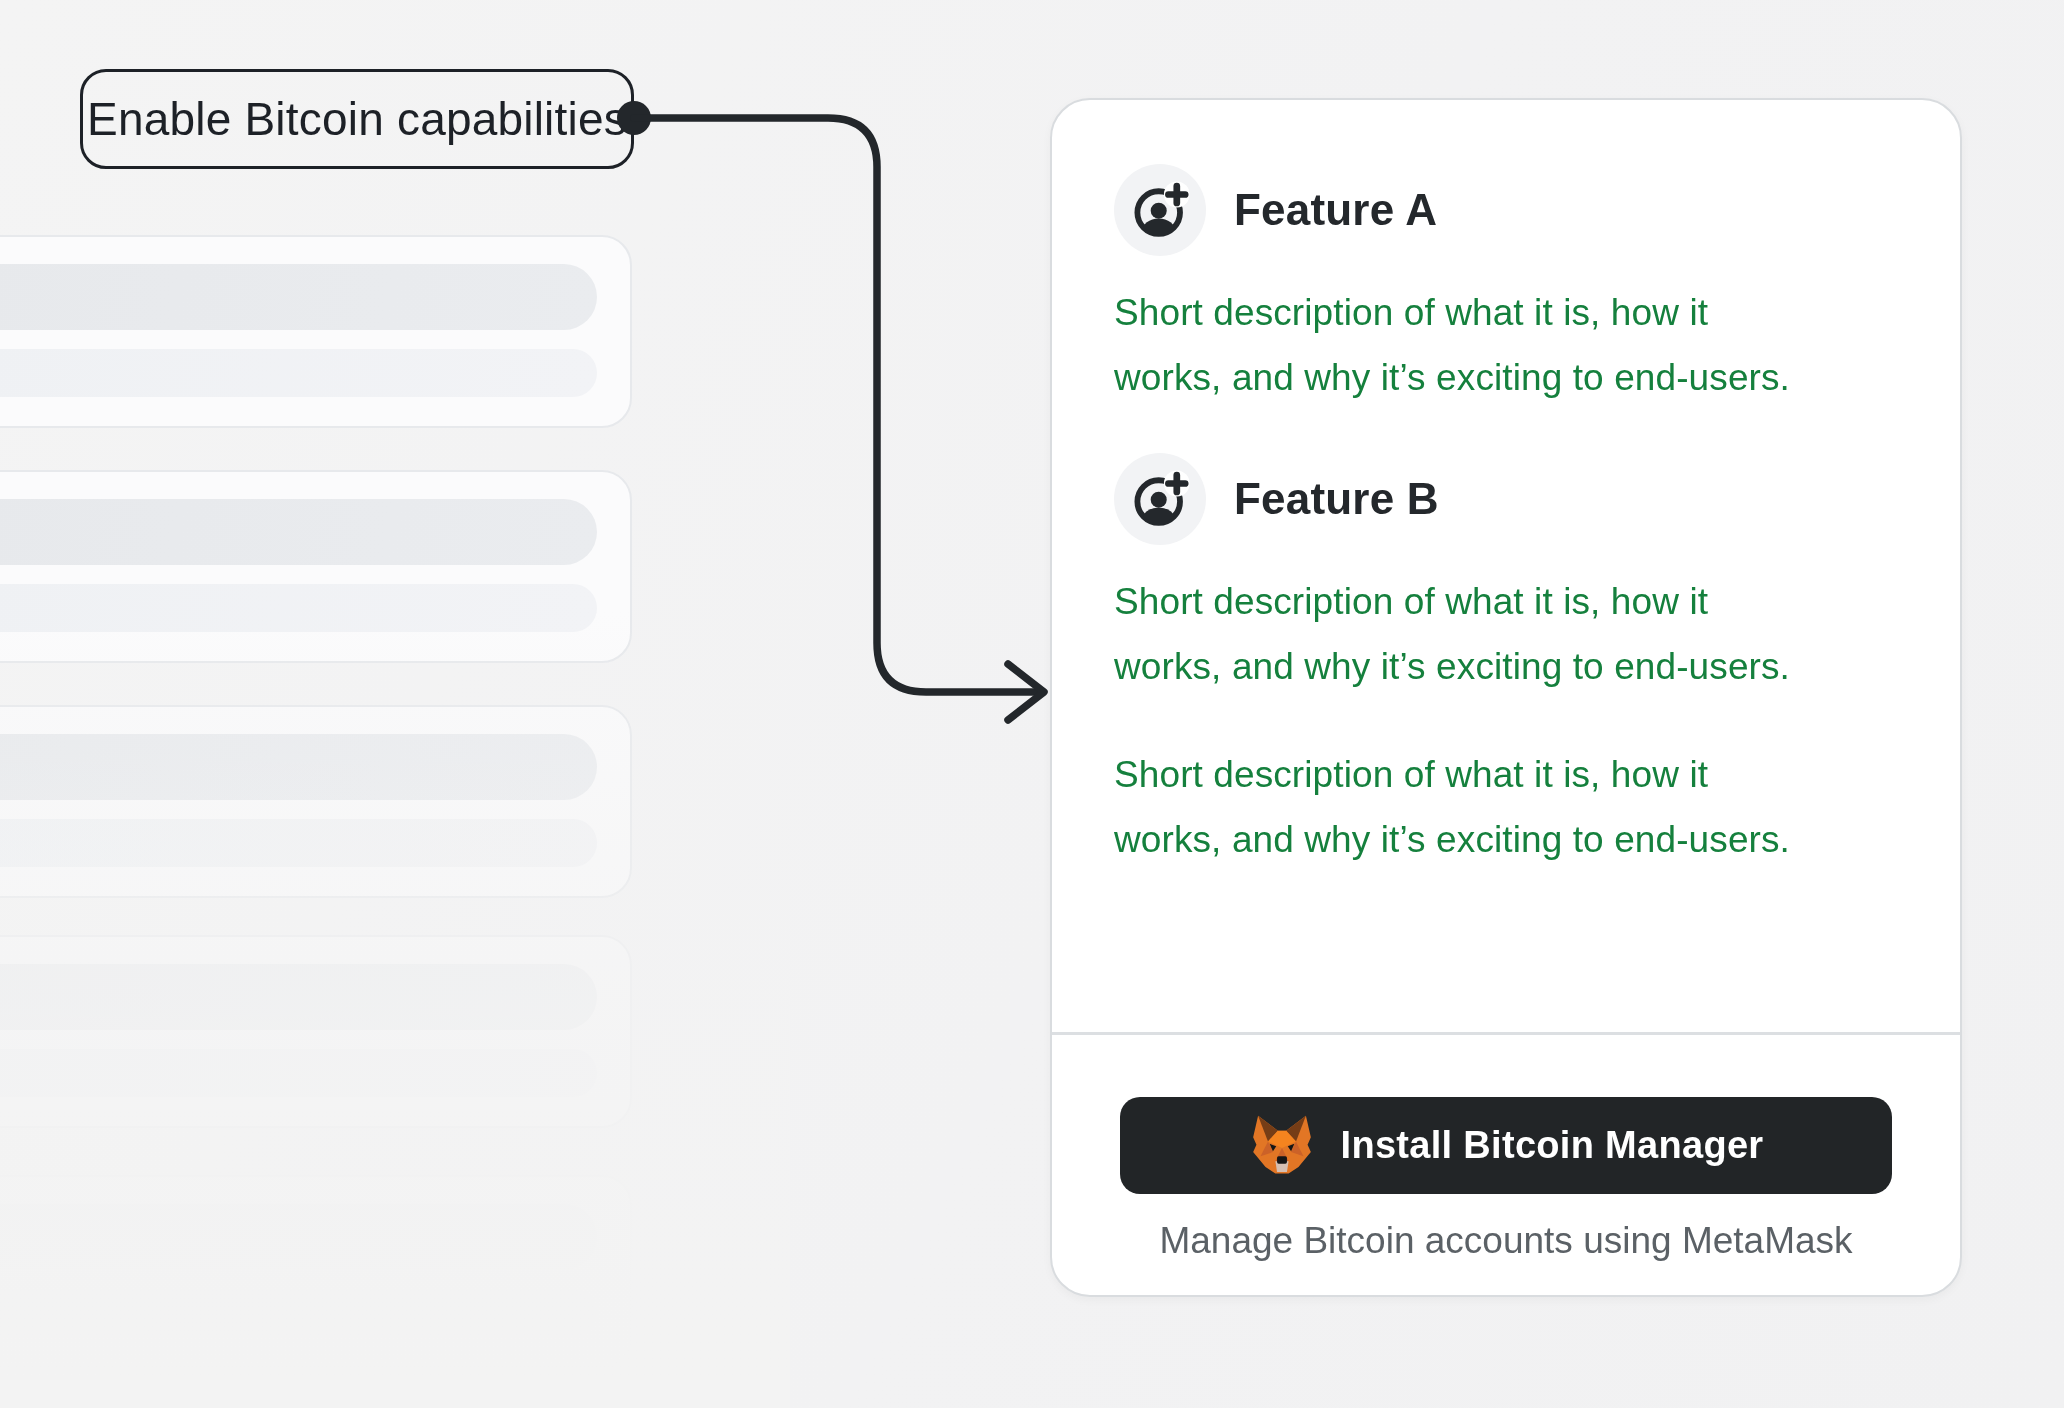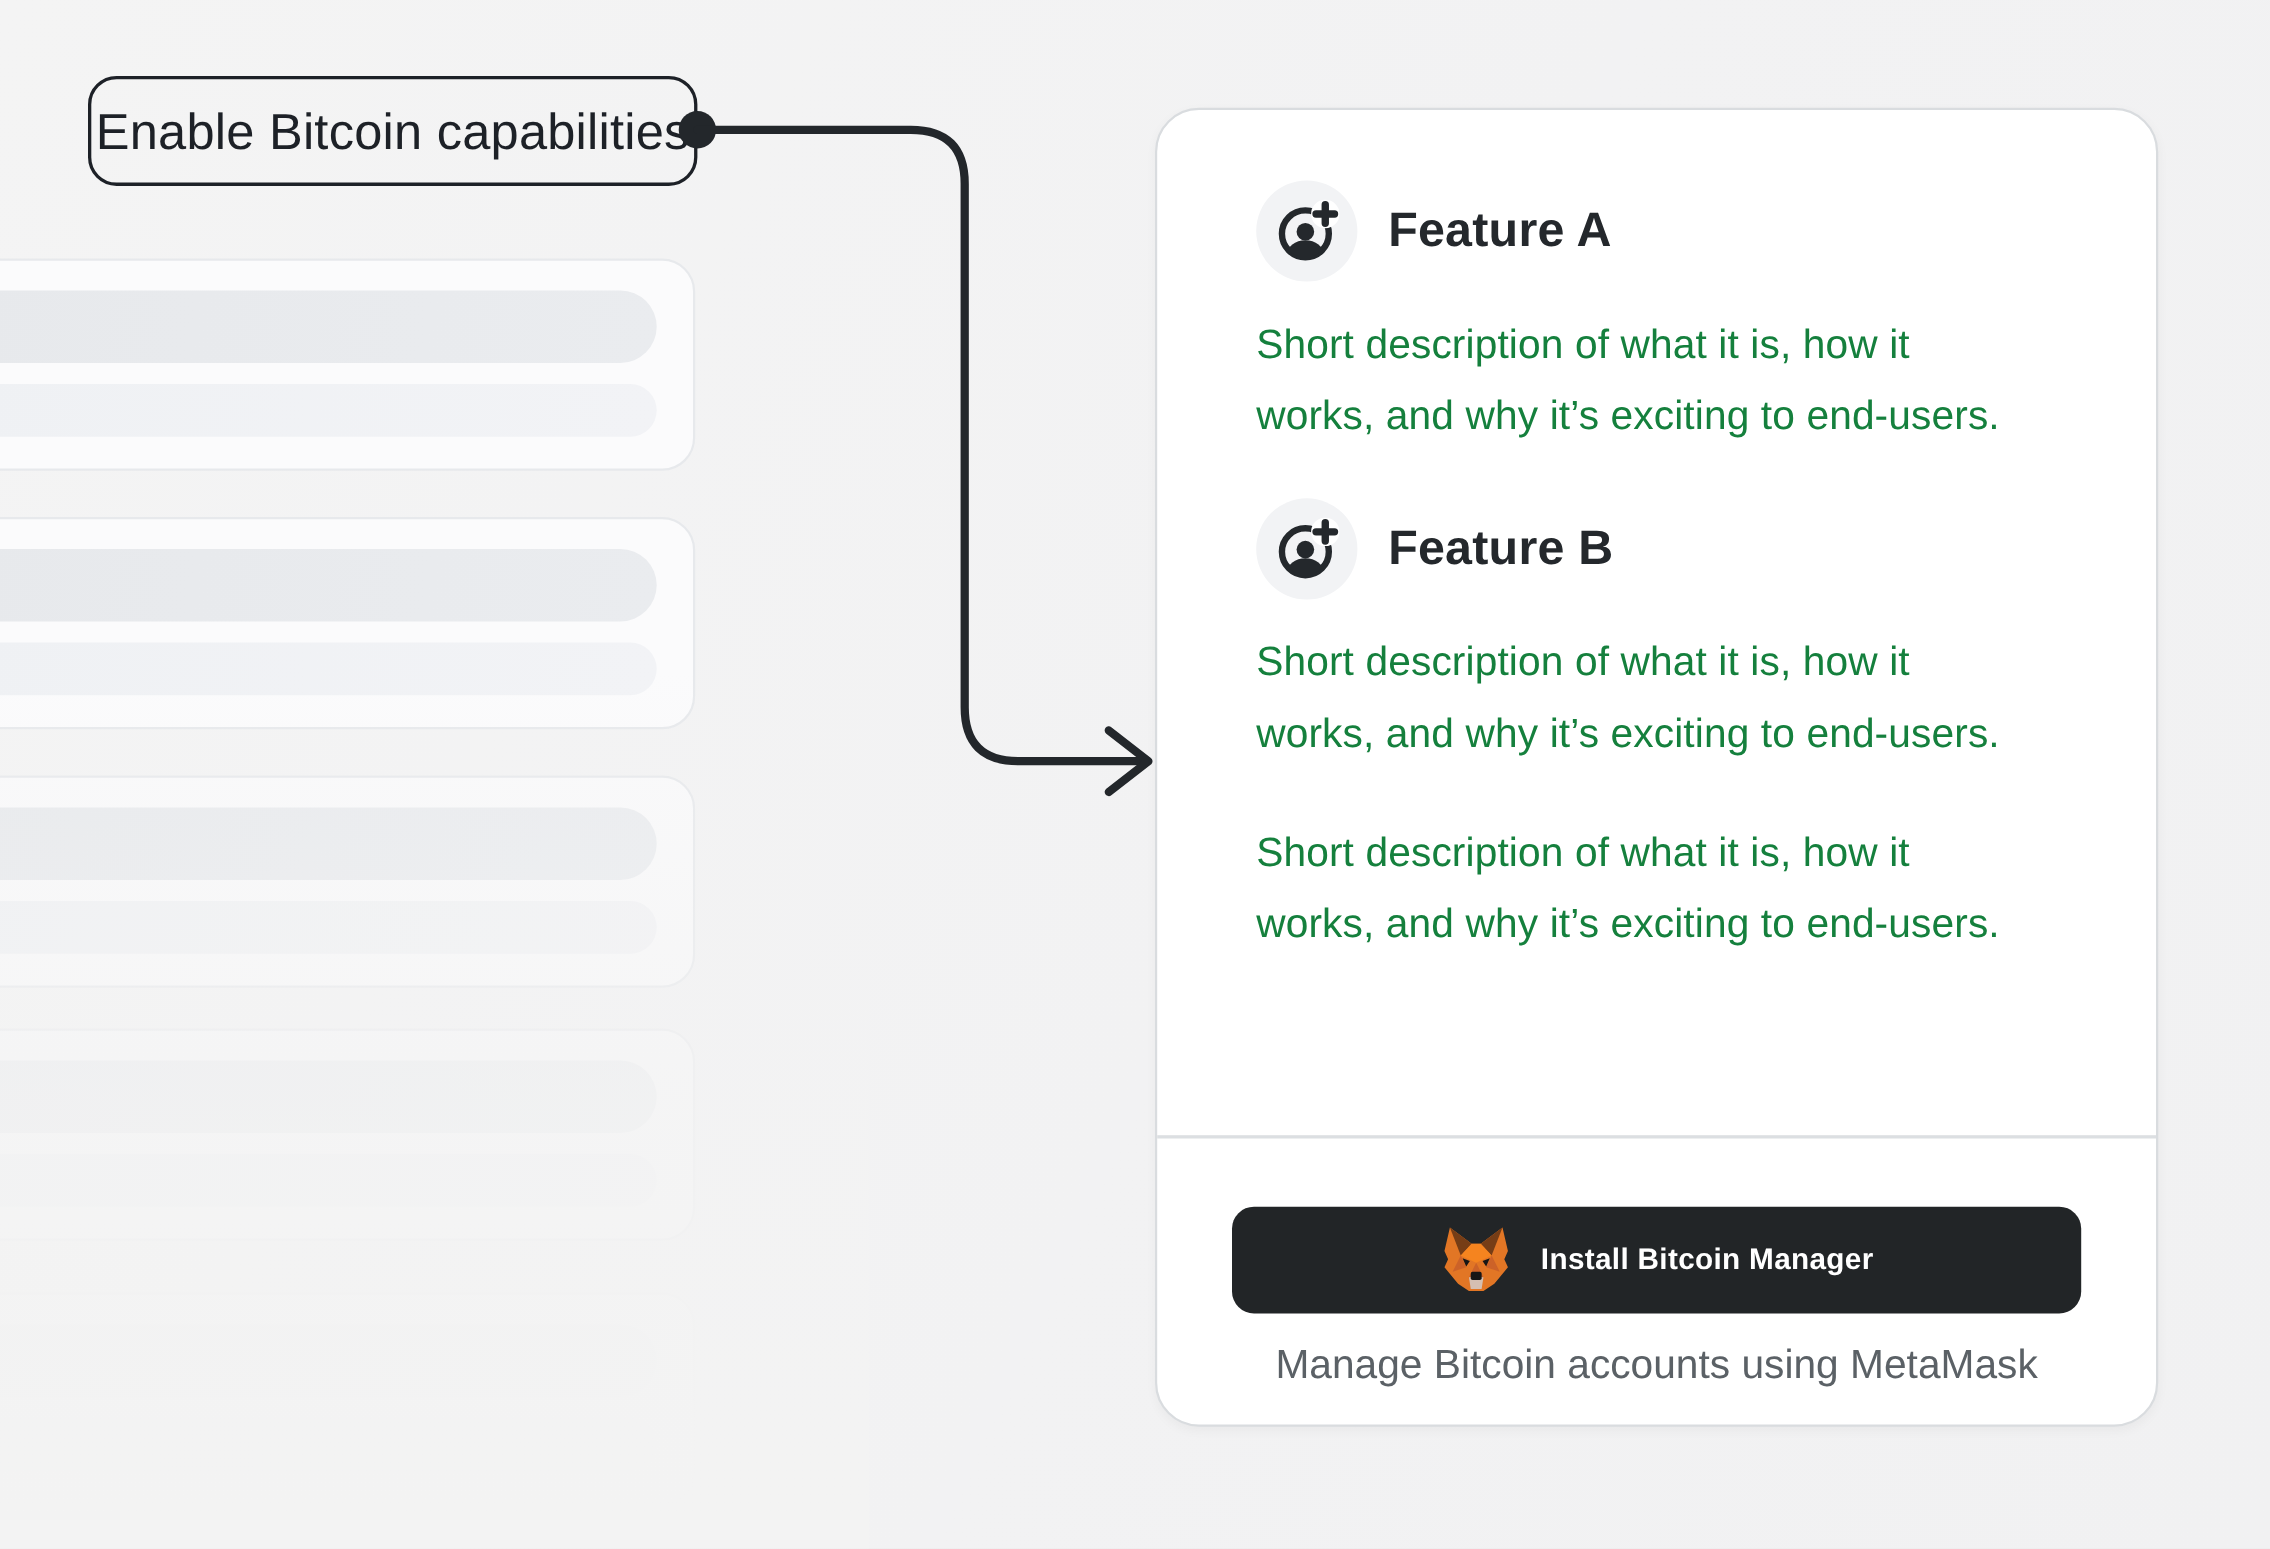--- a/index.html
+++ b/index.html
@@ -66,21 +66,20 @@
 
   
   .panel {
     position: absolute;
     left: 1050px; top: 98px;
     width: 912px; height: 1199px;
     background: #ffffff;
     border: 2px solid #d9dcdf;
     border-radius: 40px;
     box-shadow: 0 3px 10px rgba(30,33,38,0.04);
-    padding-left: 28px;
   }
   .features { padding: 64px 62px 0 62px; }
   .feature { margin-bottom: 43px; }
   .feature-header { display: flex; align-items: center; gap: 28px; }
   .icon-circle {
     width: 92px; height: 92px;
     border-radius: 50%;
     background: #f2f3f5;
     display: flex; align-items: center; justify-content: center;
     flex: 0 0 auto;
@@ -110,21 +109,21 @@
   .install-button {
     width: 772px; height: 97px;
     background: #222527;
     border: none;
     border-radius: 20px;
     display: flex; align-items: center; justify-content: center;
     gap: 26px;
     cursor: pointer;
   }
   .install-button .btn-label {
-    font-size: 27px; font-weight: 700; color: #ffffff;
+    font-size: 38px; font-weight: 700; color: #ffffff;
     letter-spacing: 0.3px;
     font-family: "Liberation Sans", sans-serif;
   }
   .footer-caption {
     margin-top: 26px;
     font-size: 37px; color: #5b6166;
   }
 </style>
 </head>
 <body>

